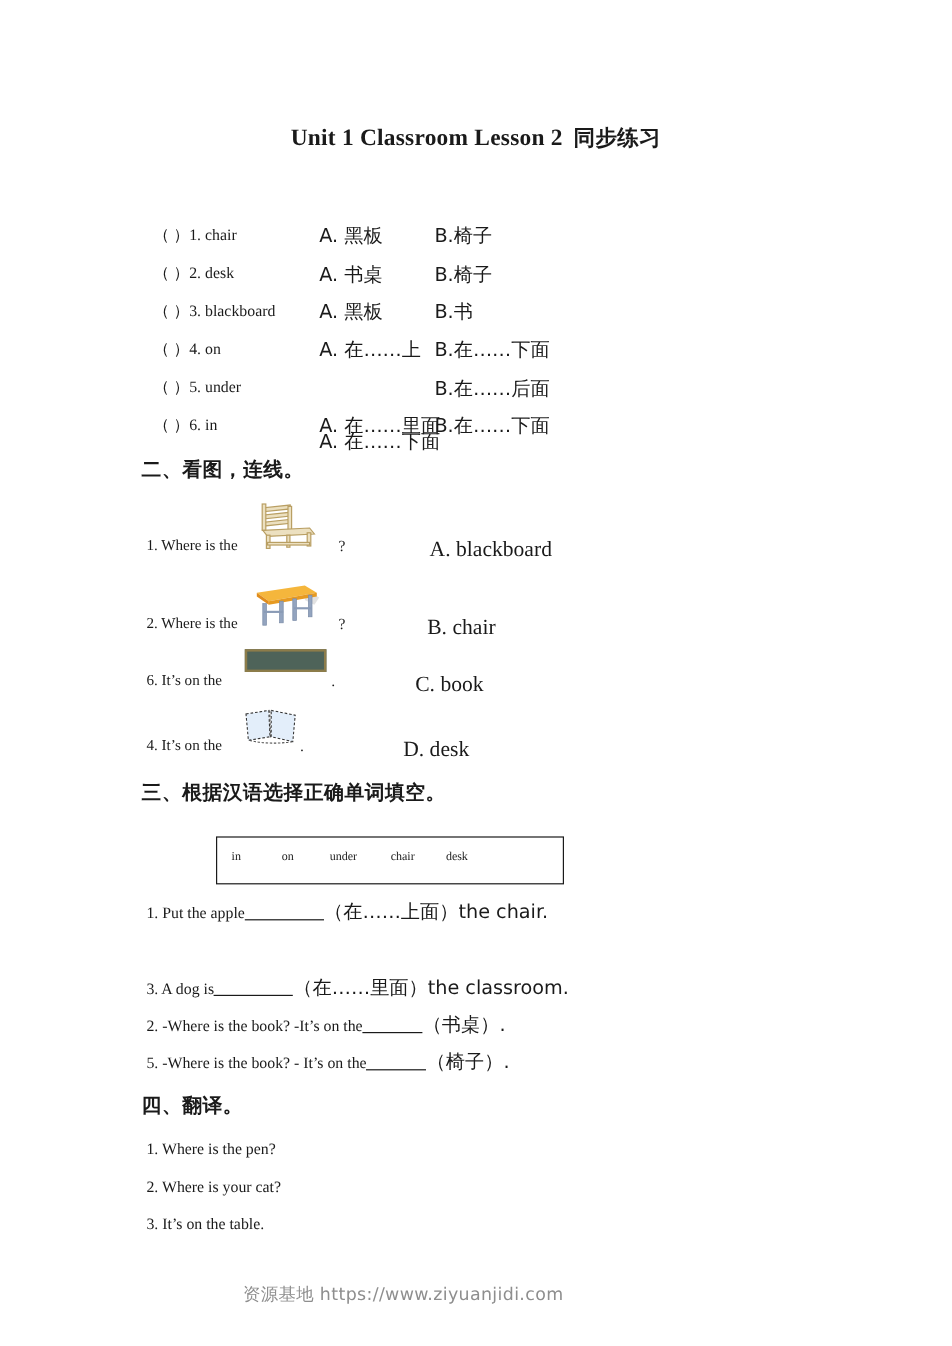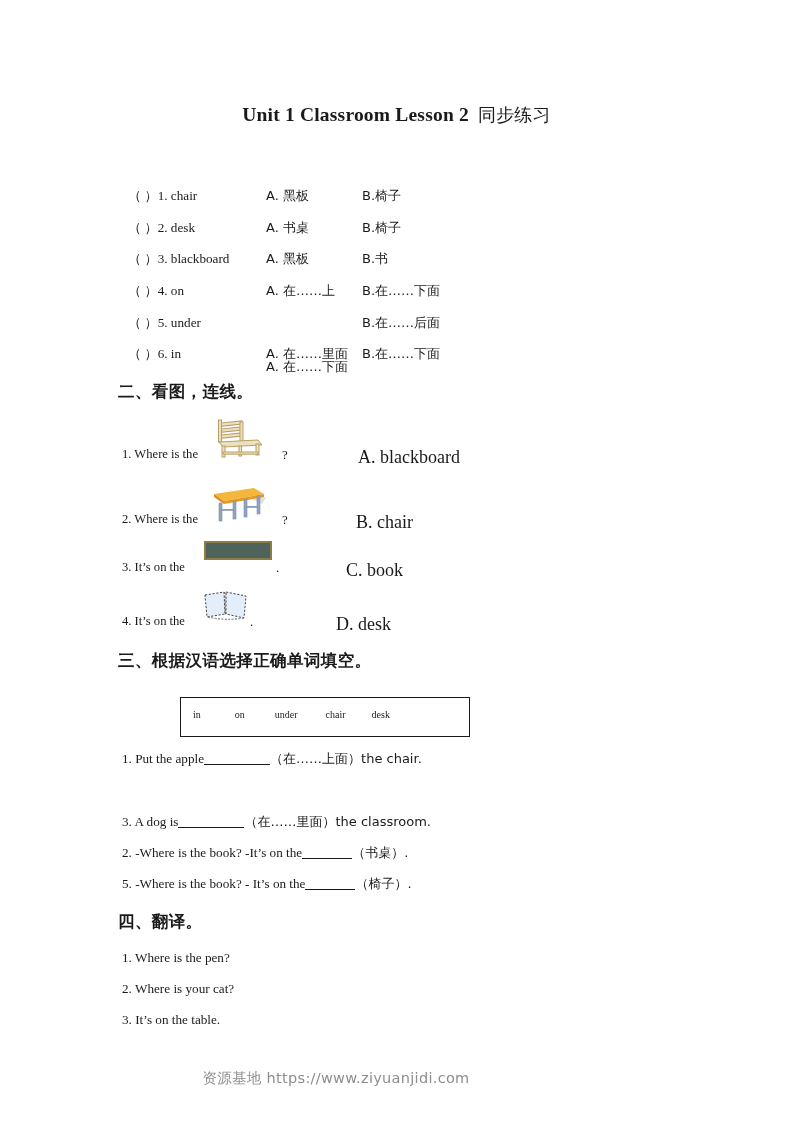--- a/index.html
+++ b/index.html
@@ -26,21 +26,21 @@
     top: 103px;
     left: 0;
     width: 793px;
     text-align: center;
     font-size: 19.5px;
     font-weight: bold;
     letter-spacing: 0.2px;
   }
   .doc-title .cn {
     font-family: "DejaVu Sans", "Liberation Sans", sans-serif;
-    font-weight: normal;
+    font-weight: bold;
     font-size: 18px;
     margin-left: 9px;
   }
 
   
   .sec-head {
     position: absolute;
     left: 118px;
     font-family: "DejaVu Sans", "Liberation Sans", sans-serif;
     font-weight: bold;
@@ -51,21 +51,21 @@
 
   
   .line {
     position: absolute;
     font-size: 13.2px;
     white-space: nowrap;
     line-height: 1;
   }
   .cnseg {
     font-family: "DejaVu Sans", "Liberation Sans", sans-serif;
-    font-size: 13px;
+    font-size: 16px;
   }
 
   
   .mc-stem { left: 128px; }
   .mc-a    { left: 266px; }
   .mc-b    { left: 362px; }
 
   
   .match-stem { left: 122px; font-size: 12.6px; }
   .match-opt  { font-size: 18px; }
@@ -209,21 +209,21 @@
         <rect x="34" y="17" width="3" height="18"></rect>
         <rect x="47" y="14" width="3" height="18"></rect>
       </g>
       <rect x="10" y="27" width="16" height="1.8" fill="#8a9bb6"></rect>
       <rect x="35" y="24" width="15" height="1.8" fill="#8a9bb6"></rect>
     </svg>
   </div>
   <div class="line" style="left:282px; top:513px; font-size:13px;">?</div>
   <div class="line match-opt" style="left:356px; top:513px;">B. chair</div>
 
-  <div class="line match-stem" style="top:561px;">3. It’s on the</div>
+  <div class="line match-stem" style="top:561px;">6. It’s on the</div>
   <div class="pic bb" style="left:204px; top:541px; width:68px; height:19px;"></div>
   <div class="line" style="left:276px; top:561px; font-size:13px;">.</div>
   <div class="line match-opt" style="left:346px; top:561px;">C. book</div>
 
   <div class="line match-stem" style="top:615px;">4. It’s on the</div>
   <div class="pic book-wrap" style="left:203px; top:590px;">
     <svg viewBox="0 0 46 34" width="46" height="34">
       <g fill="#e3eefa" stroke="#333333" stroke-width="0.9" stroke-dasharray="2.2,1.6">
         <path d="M2,5 L21,2 L22,24 L4,27 Z"></path>
         <path d="M23,2 L43,6 L41,28 L23,24 Z"></path>

